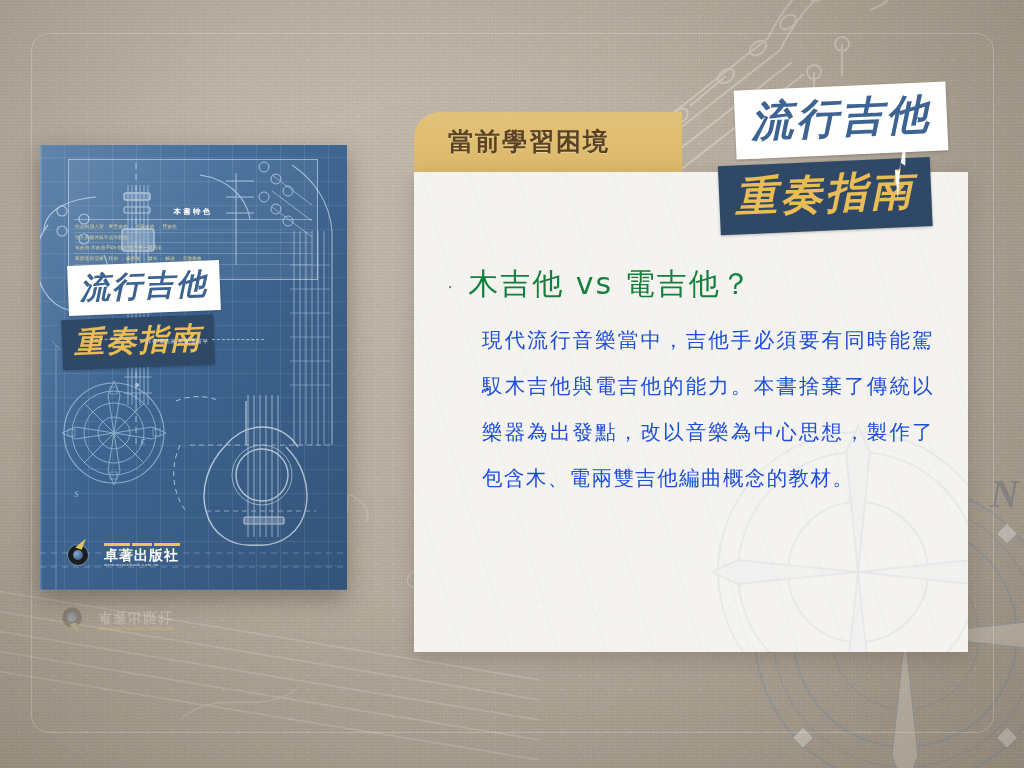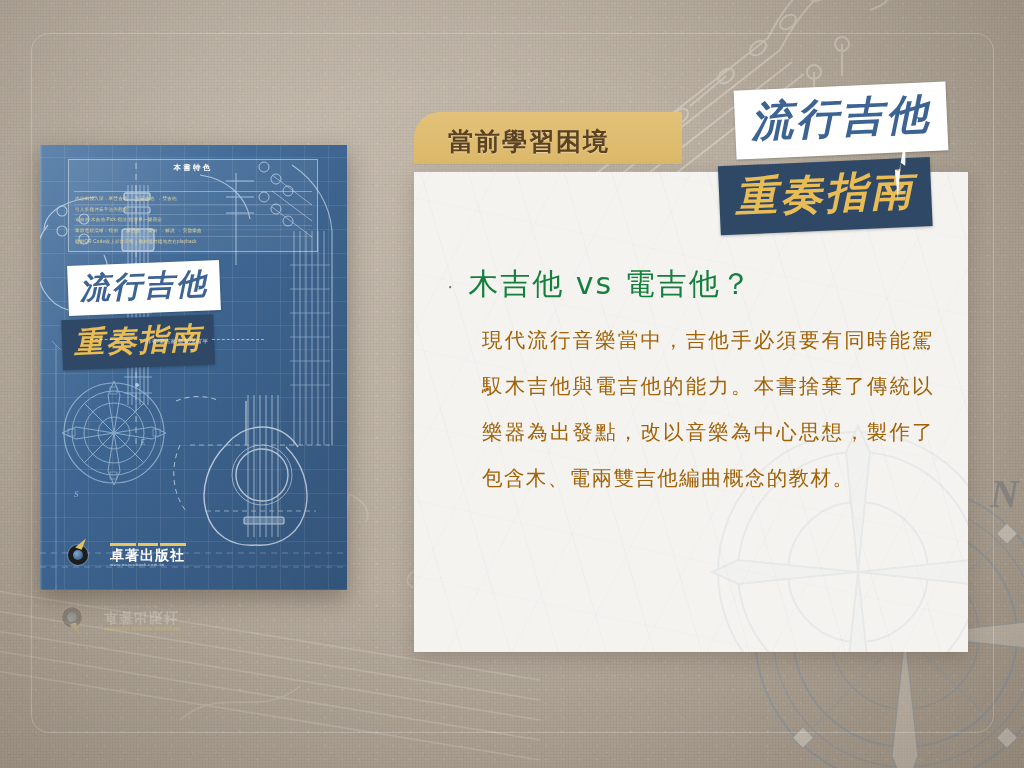--- a/index.html
+++ b/index.html
@@ -91,23 +91,24 @@
     background: rgba(255,255,255,.055);
     padding: 3px 5px 4px;
     box-sizing: border-box;
   }
   .feature-title {
     text-align: center;
     color: #ffffff;
     font-size: 7.5px;
     letter-spacing: 2.2px;
     font-weight: 700;
-    padding-bottom: 18px;
+    padding-bottom: 2px;
     border-bottom: 1px solid rgba(220,232,245,.45);
     margin-bottom: 2px;
+    margin-top: 44px;
   }
   .feature-line {
     color: #f0dc9a;
     font-size: 4.6px;
     line-height: 7.2px;
     letter-spacing: .2px;
     white-space: nowrap;
     overflow: hidden;
     border-bottom: 1px solid rgba(220,232,245,.22);
     padding: 1px 1px 1.5px;
@@ -154,21 +155,21 @@
     width: 52px;
     border-top: 1px dashed rgba(219,230,242,.7);
     vertical-align: 3px;
     margin: 0 4px;
   }
 
   
   .publisher {
     position: absolute;
     left: 28px; bottom: 22px;
-    display: flex; align-items: center; gap: 22px;
+    display: flex; align-items: center; gap: 16px;
   }
   .pub-disc {
     width: 20px; height: 20px; border-radius: 50%;
     background: #1d1d1d;
     position: relative;
     box-shadow: 0 0 0 1px rgba(255,255,255,.18);
   }
   .pub-disc::after {
     content: "";
     position: absolute; left: 5px; top: 5px;
@@ -204,21 +205,21 @@
     left: 62px; top: 605px;
     opacity: .22;
     transform: scaleY(-1);
     filter: blur(.6px);
   }
 
   
   .panel-header {
     position: absolute;
     left: 414px; top: 112px;
-    width: 268px; height: 52px;
+    width: 268px; height: 60px;
     background: linear-gradient(180deg, #e2c279 0%, #dcb869 100%);
     border-top-left-radius: 26px;
     box-shadow: 0 1px 0 rgba(0,0,0,.06);
   }
   .panel-header-inner {
     position: absolute;
     left: 34px; top: 13px;
     color: #5a4222;
     font-size: 25px;
     font-weight: 700;
@@ -261,21 +262,21 @@
   }
   .heading {
     color: #15803d;
     font-size: 30px;
     font-weight: 400;
     letter-spacing: 2px;
     font-family: "DejaVu Sans", sans-serif;
   }
   .body-text {
     margin: 12px 0 0 34px;
-    color: #a16207;
+    color: #1d4ed8;
     font-size: 20.5px;
     line-height: 46px;
     letter-spacing: 1.4px;
     text-align: justify;
     font-family: "DejaVu Sans", sans-serif;
     max-width: 470px;
   }
 
   
   .title-lockup { left: 735px; top: 86px; z-index: 6; }

